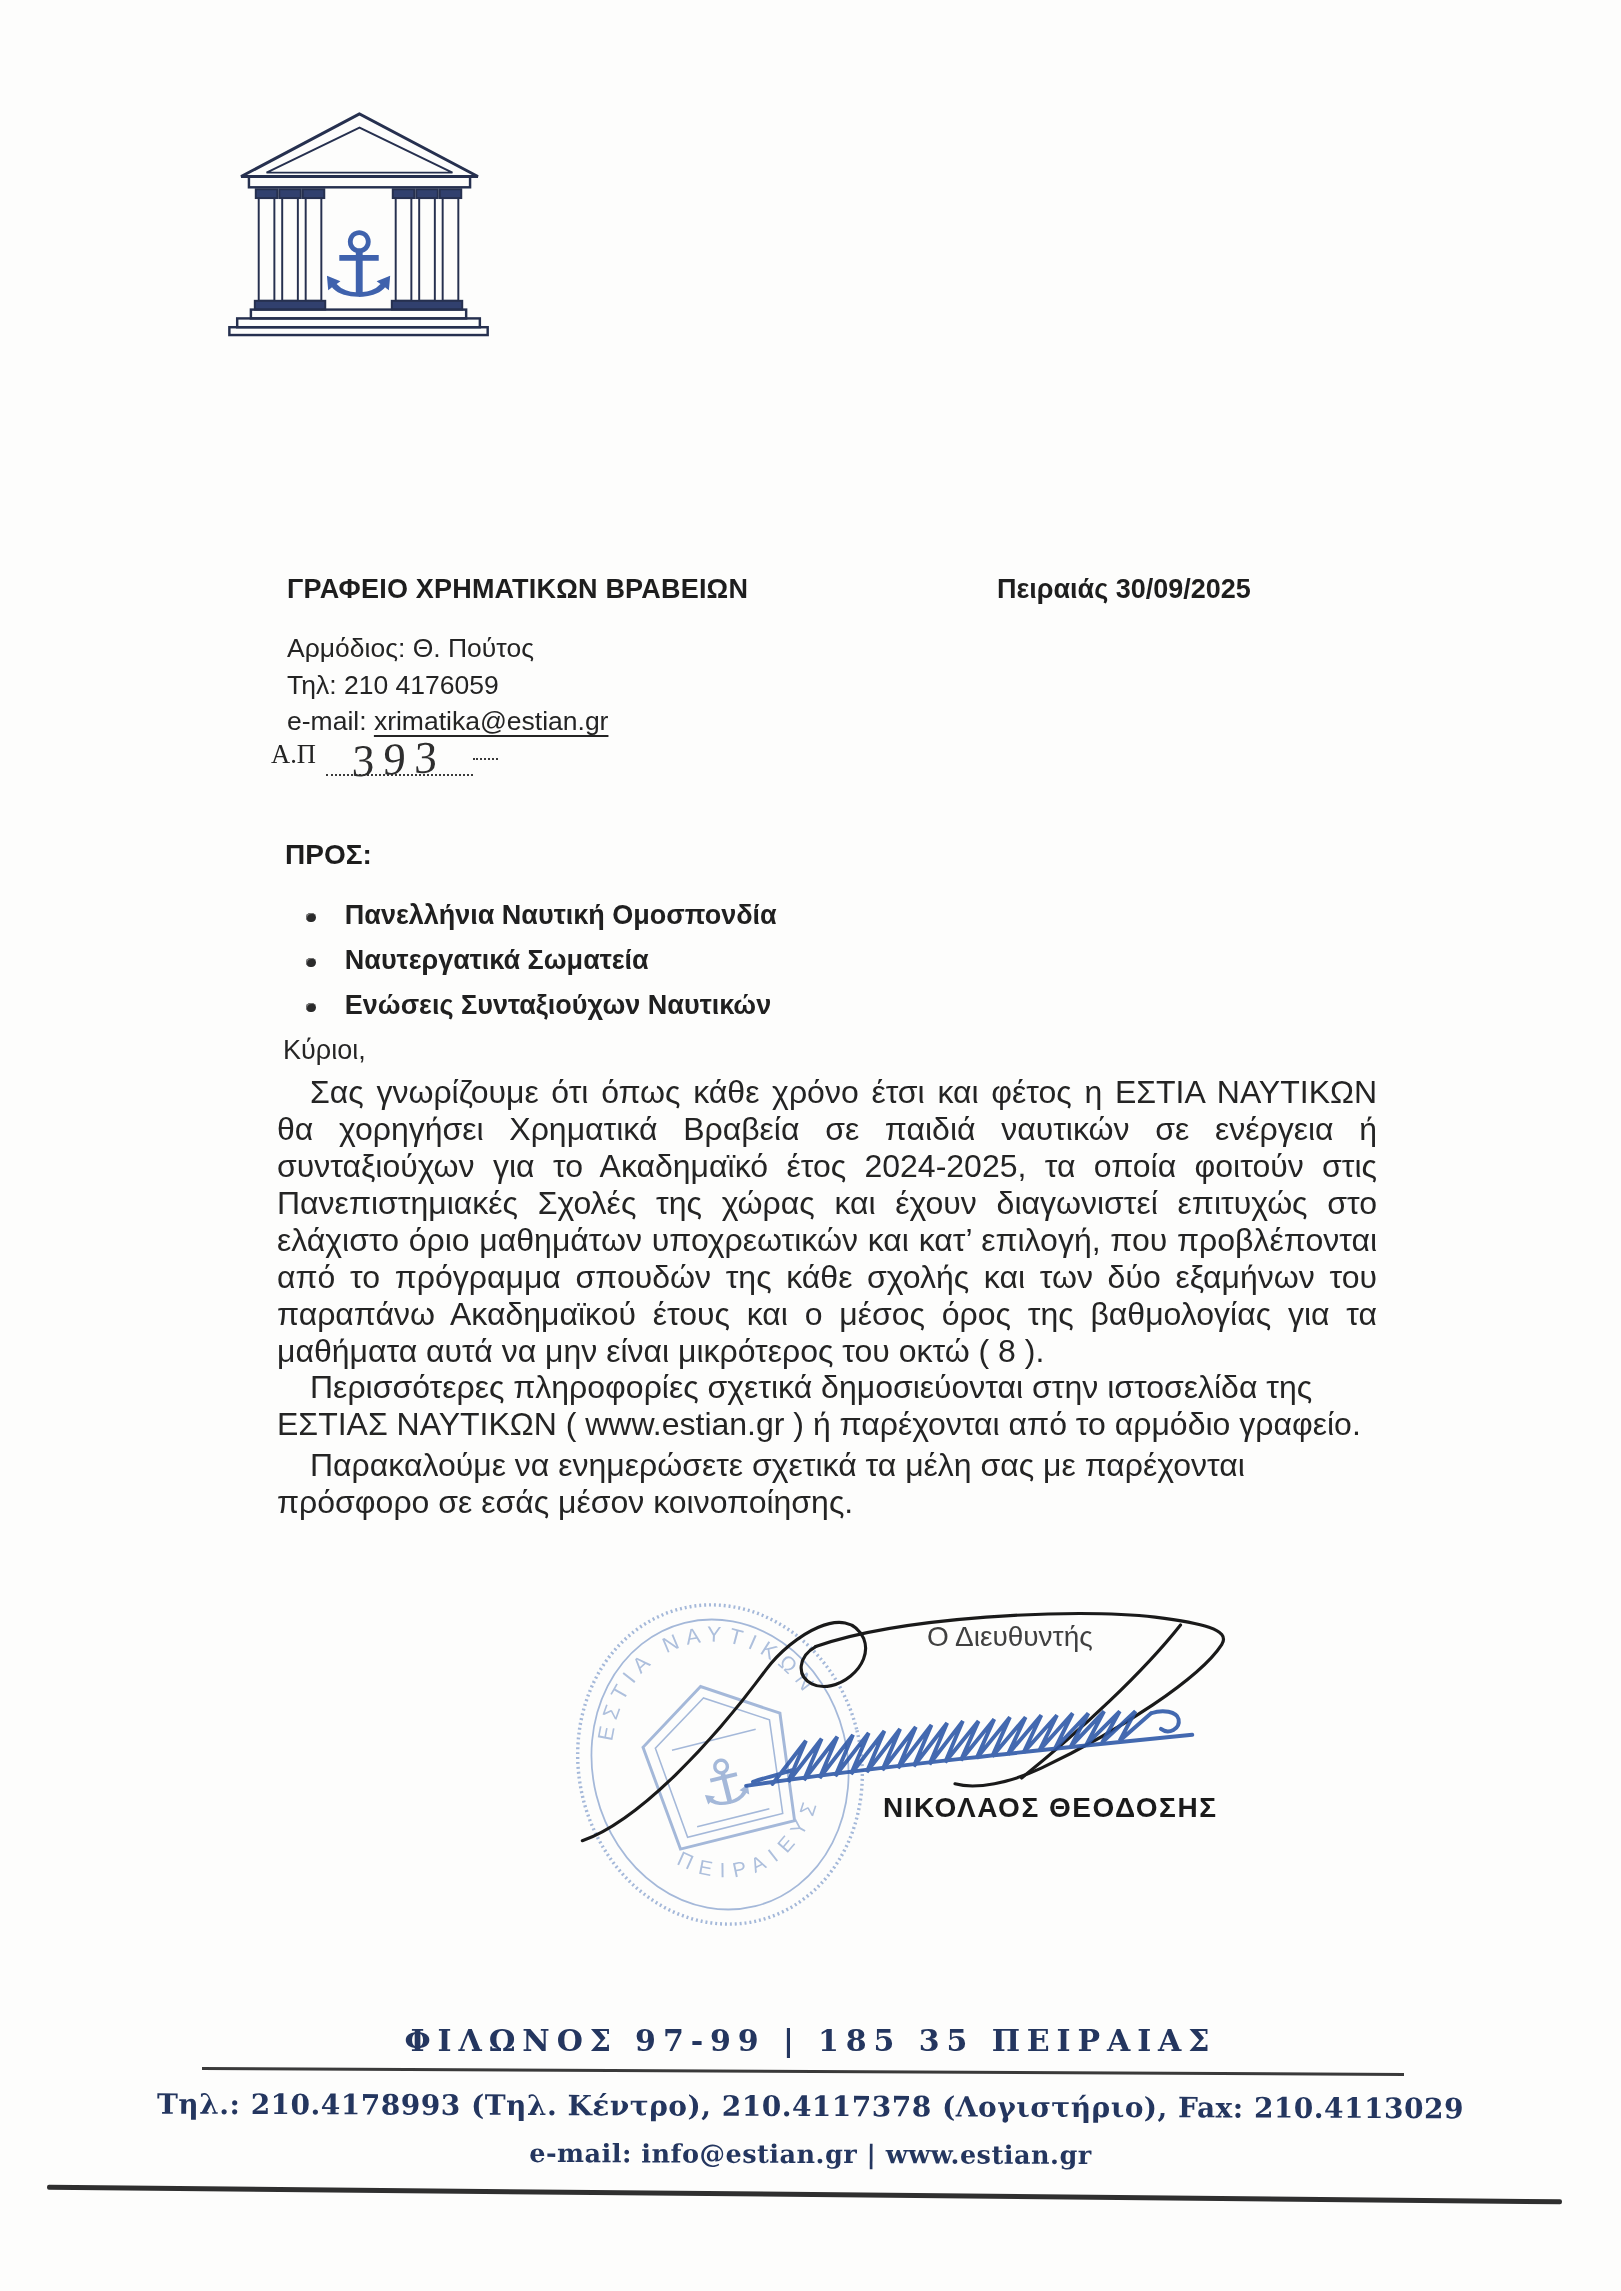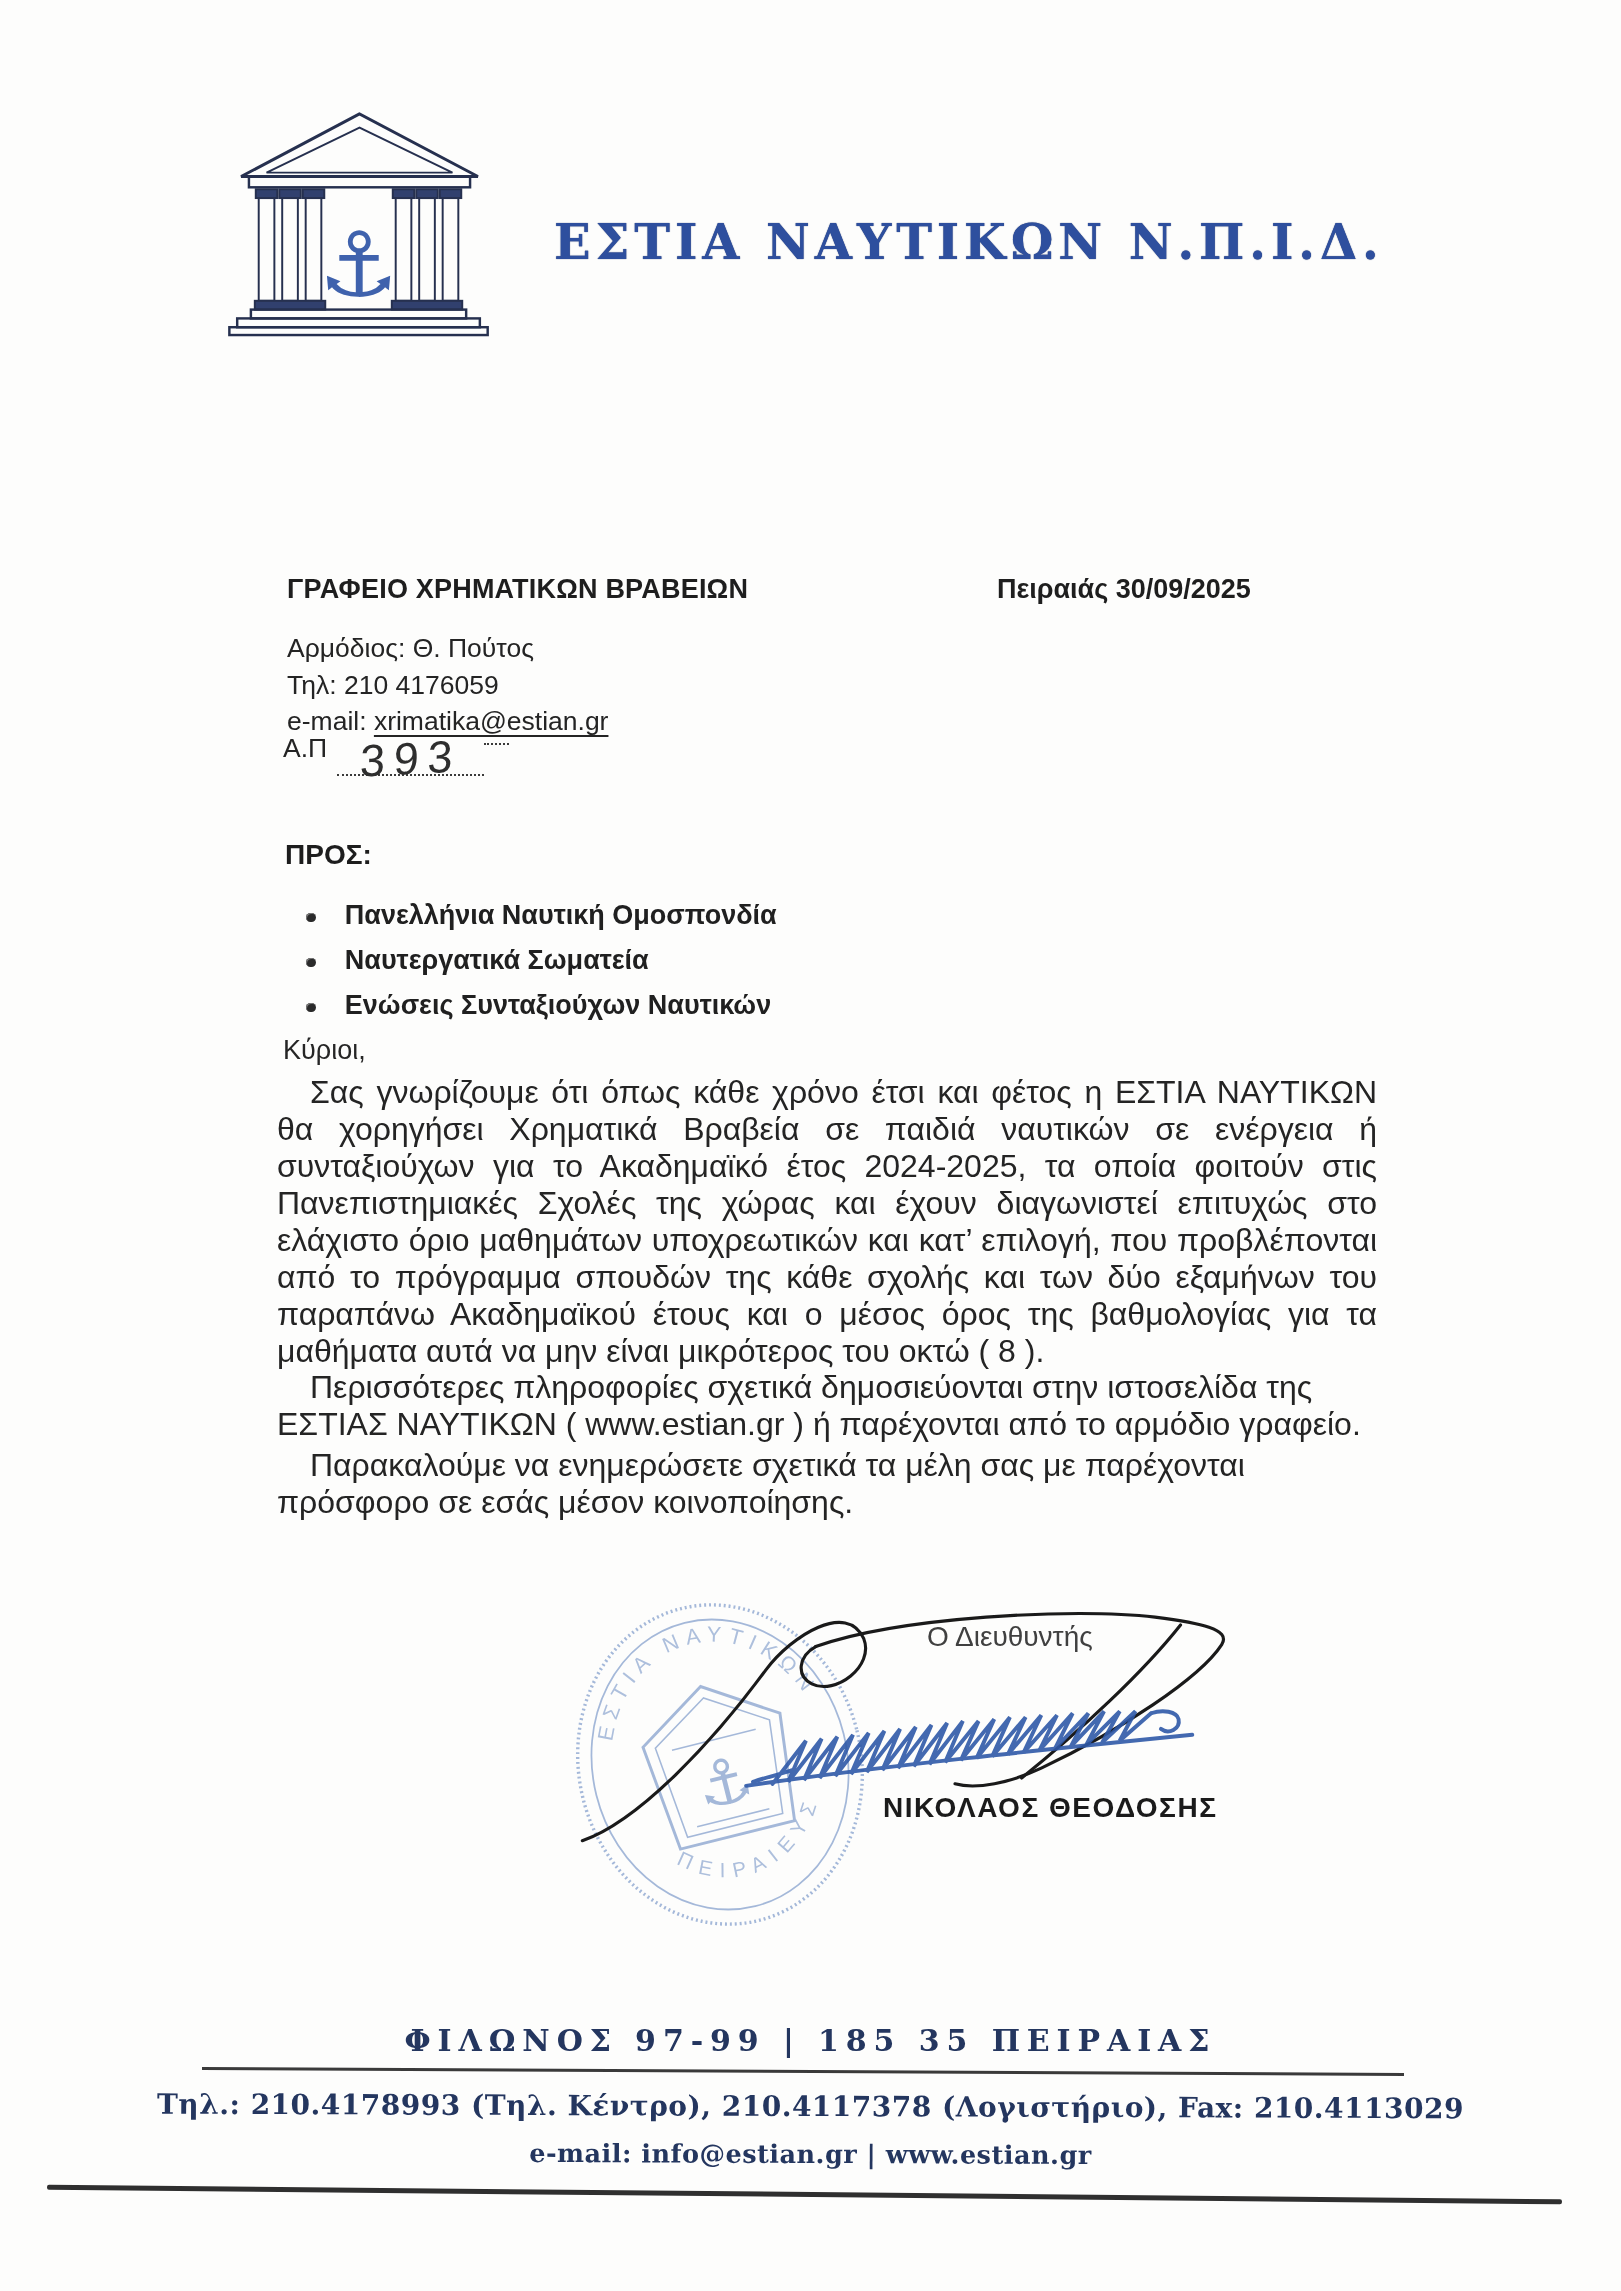--- a/index.html
+++ b/index.html
@@ -21,21 +21,21 @@
   }
 
   
   .meta-office{left:287px;top:574px;font-size:27px;font-weight:bold;color:#1e1e1e;letter-spacing:0.2px;}
   .meta-date{left:997px;top:574px;font-size:27px;font-weight:bold;color:#1e1e1e;}
   .meta-line{left:287px;font-size:26.5px;color:#242424;}
   .meta-contact{top:633px;}
   .meta-phone{top:670px;}
   .meta-email{top:706px;}
   .email-link{text-decoration:underline;text-underline-offset:4.9px;}
-  .protocol{left:283px;top:733px;font-size:26.5px;color:#242424;display:flex;align-items:flex-start;}
+  .protocol{left:271px;top:733px;font-size:26.5px;color:#242424;display:flex;align-items:center;font-family:Liberation Serif, serif;}
   .protocol-leader{
     display:inline-block;margin-left:9.8px;min-width:147px;
     border-bottom:2.9px dotted #3a3a3a;text-align:center;line-height:0.9;
   }
   .protocol-num{
     display:inline-block;font-size:45px;color:#2e2e2e;
     transform:rotate(-3deg) skewX(-5deg);letter-spacing:8.8px;
     position:relative;top:5.9px;
   }
   .protocol-tail{display:inline-block;border-bottom:2.9px dotted #3a3a3a;width:25.5px;height:9.8px;}
@@ -127,21 +127,20 @@
       </g>
 
       <rect x="24" y="204" width="220" height="9" stroke-width="2.5"></rect>
       <rect x="10" y="213" width="248" height="9" stroke-width="2.5"></rect>
       <rect x="2" y="222" width="264" height="8" stroke-width="2.5"></rect>
     </g>
 
     <text x="134" y="190" text-anchor="middle" font-size="92" fill="#3f62ad">⚓</text>
   </svg>
 
-  <div class="abs org-title">ΕΣΤΙΑ ΝΑΥΤΙΚΩΝ Ν.Π.Ι.Δ.</div>
 
   <div class="abs meta-office">ΓΡΑΦΕΙΟ ΧΡΗΜΑΤΙΚΩΝ ΒΡΑΒΕΙΩΝ</div>
   <div class="abs meta-date">Πειραιάς  30/09/2025</div>
   <div class="abs meta-line meta-contact">Αρμόδιος: Θ. Πούτος</div>
   <div class="abs meta-line meta-phone">Τηλ: 210 4176059</div>
   <div class="abs meta-line meta-email">
     <span>e-mail: </span><span class="email-link">xrimatika@estian.gr</span>
   </div>
   <div class="abs protocol">
     <span>Α.Π</span>

